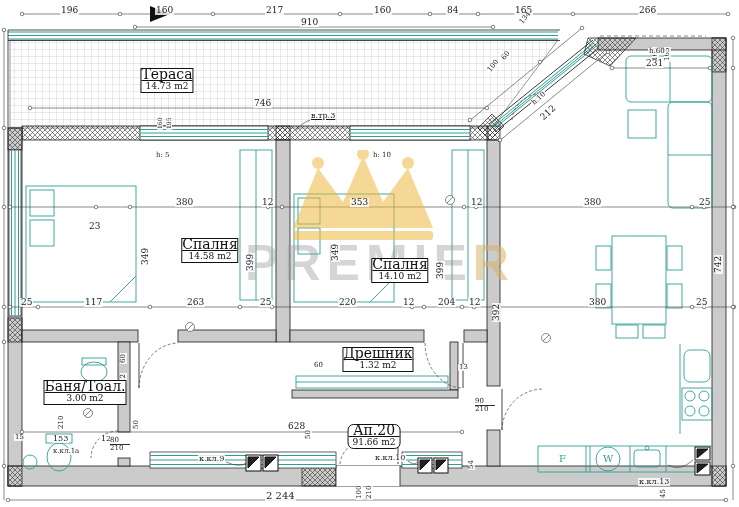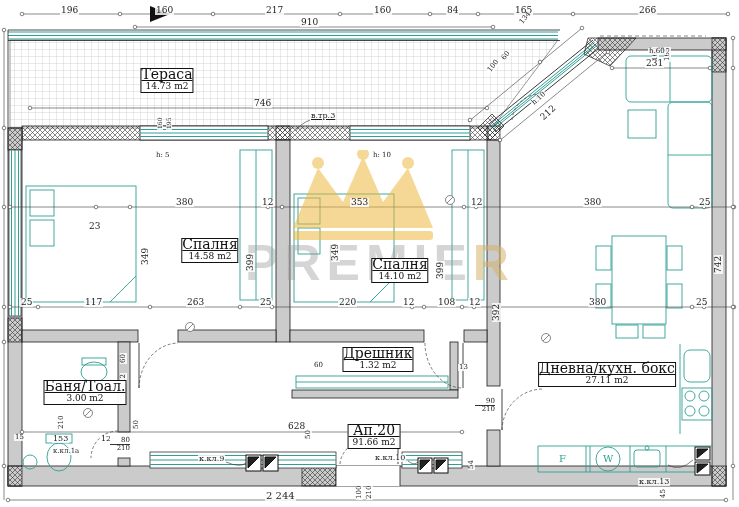--- a/index.html
+++ b/index.html
@@ -19,21 +19,21 @@
        background:rgba(255,255,255,0.82);padding:0 1px;}
   .s8{font-size:8px;} .s7{font-size:7px;} .s6{font-size:6px;}
   .teal{color:#2f9e95;background:none;}
   .r{transform-origin:0 0;transform:rotate(-90deg);}
   .d52{transform-origin:0 0;transform:rotate(-52deg);}
   .d42{transform-origin:0 0;transform:rotate(-42deg);}
   .roombox{position:absolute;transform:translateX(-50%);border:1px solid #111;
            background:rgba(255,255,255,0.95);text-align:center;z-index:2;}
   .rb-name{font-size:14px;line-height:11px;padding:0 0;border-bottom:1px solid #111;color:#111;white-space:nowrap;}
   .rb-area{font-size:9px;line-height:11px;padding:0 4px;color:#111;white-space:nowrap;}
-  .stk{position:absolute;text-align:right;z-index:2;}
+  .stk{position:absolute;text-align:left;z-index:2;}
   .stk .o{display:block;font-size:7px;line-height:7px;color:#1b1b1b;border-bottom:1px solid #333;background:rgba(255,255,255,.8);}
   .stk .u{display:block;font-size:7px;line-height:7px;color:#1b1b1b;background:rgba(255,255,255,.8);}
 </style>
 </head>
 <body>
 
 <div class="plan">
 
 <svg class="plan-svg" width="739" height="507" viewBox="0 0 739 507">
   <defs>
@@ -403,21 +403,21 @@
   <span class="dim" style="left:470px;top:198px;">12</span>
   <span class="dim" style="left:583px;top:198px;">380</span>
   <span class="dim" style="left:698px;top:198px;">25</span>
 
   <span class="dim" style="left:20px;top:298px;">25</span>
   <span class="dim" style="left:84px;top:298px;">117</span>
   <span class="dim" style="left:186px;top:298px;text-align:right;">263</span>
   <span class="dim" style="left:259px;top:298px;">25</span>
   <span class="dim" style="left:338px;top:298px;">220</span>
   <span class="dim" style="left:402px;top:298px;">12</span>
-  <span class="dim" style="left:437px;top:298px;">108</span>
+  <span class="dim" style="left:437px;top:298px;">204</span>
   <span class="dim" style="left:468px;top:298px;">12</span>
   <span class="dim r" style="left:492px;top:322px;">392</span>
   <span class="dim" style="left:588px;top:298px;">380</span>
   <span class="dim" style="left:695px;top:298px;">25</span>
 
   <span class="dim r" style="left:246px;top:272px;">399</span>
   <span class="dim r" style="left:436px;top:280px;">399</span>
   <span class="dim r" style="left:141px;top:266px;">349</span>
   <span class="dim r" style="left:331px;top:262px;">349</span>
   <span class="dim r" style="left:714px;top:274px;">742</span>
@@ -464,30 +464,26 @@
   <div class="rb-area">14.73 m2</div>
 </div>
 <div class="roombox" style="left:210px;top:238px;">
   <div class="rb-name">Спалня</div>
   <div class="rb-area">14.58 m2</div>
 </div>
 <div class="roombox" style="left:400px;top:258px;">
   <div class="rb-name">Спалня</div>
   <div class="rb-area">14.10 m2</div>
 </div>
-<div class="roombox" style="left:607px;top:362px;">
-  <div class="rb-name">Дневна/кухн. бокс</div>
-  <div class="rb-area">27.11 m2</div>
-</div>
 <div class="roombox" style="left:378px;top:347px;">
   <div class="rb-name">Дрешник</div>
   <div class="rb-area">1.32 m2</div>
 </div>
 <div class="roombox" style="left:85px;top:380px;">
   <div class="rb-name">Баня/Тоал.</div>
   <div class="rb-area">3.00 m2</div>
 </div>
-<div class="roombox" style="left:374px;top:424px;">
+<div class="roombox" style="left:374px;top:424px;border-radius:6px;">
   <div class="rb-name">Ап.20</div>
   <div class="rb-area">91.66 m2</div>
 </div>
 
 </div>
 
 </body></html>

